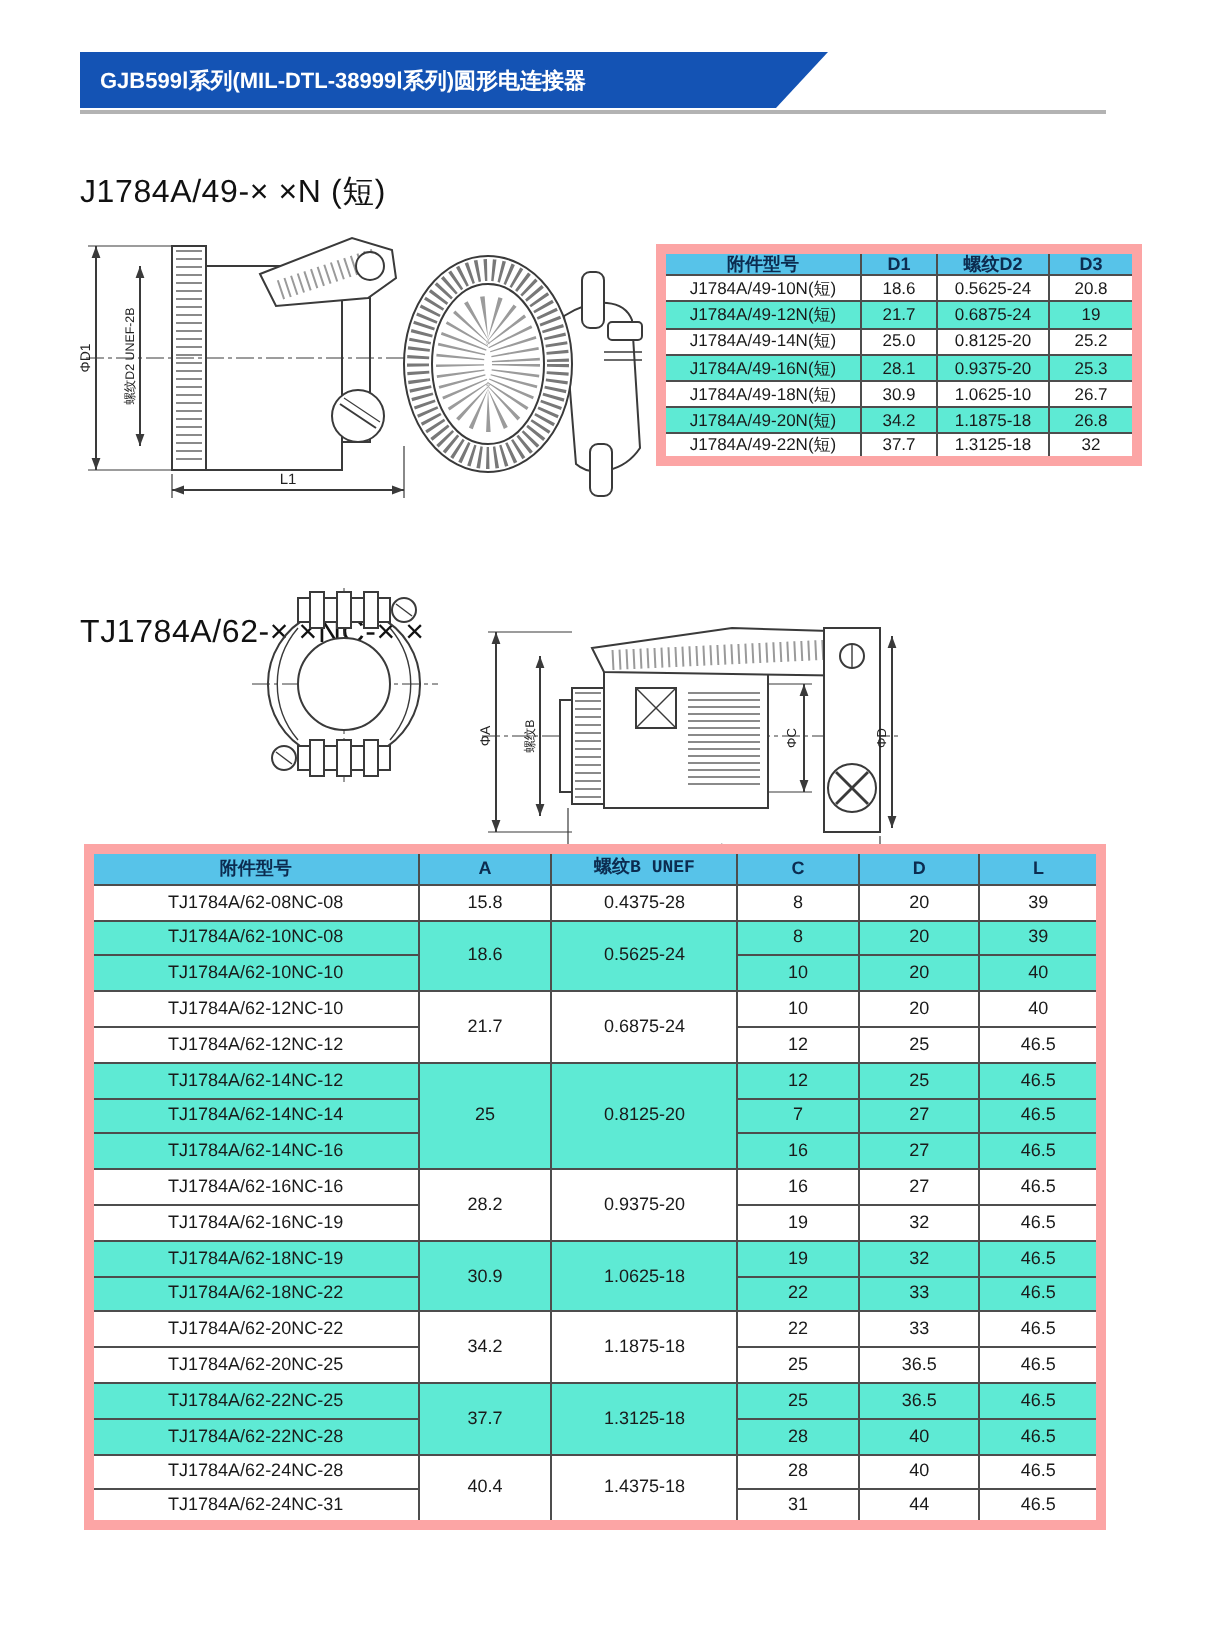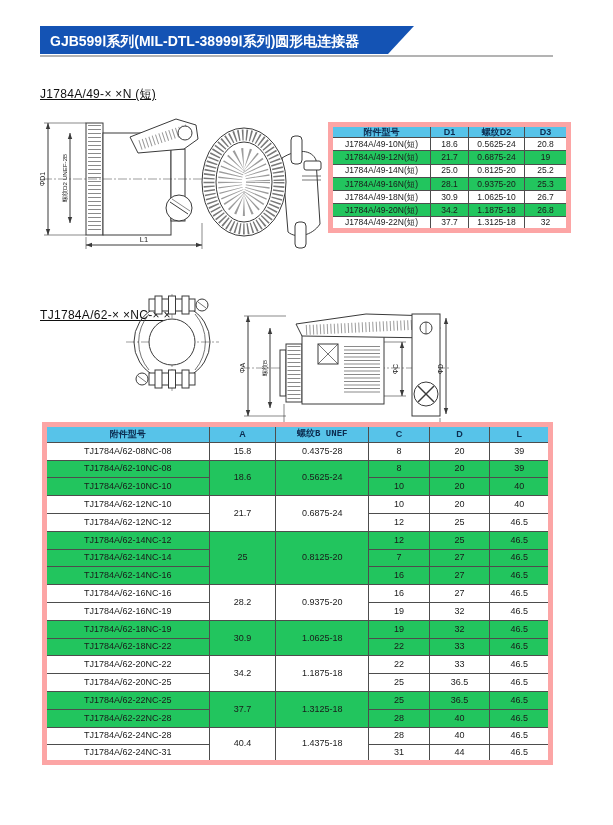--- a/index.html
+++ b/index.html
@@ -4,37 +4,37 @@
 <style>
   * { margin:0; padding:0; box-sizing:border-box; }
   html,body { background:#e8e8e8; }
   .page {
     position:relative; width:613px; height:825px; background:#ffffff;
     font-family:"Liberation Sans", sans-serif; color:#1a1a1a; overflow:hidden;
     margin:0 auto;
   }
   .banner {
     position:absolute; left:40px; top:26px; width:374px; height:28px;
-    background:#1453b4; color:#fff; font-weight:bold; font-size:14px;
+    background:#1453b4; color:#fff; font-weight:bold; font-size:11px;
     line-height:30px; padding-left:10px; white-space:nowrap;
     clip-path:polygon(0 0,100% 0,calc(100% - 26px) 100%,0 100%);
   }
   .banner-rule { position:absolute; left:40px; top:55px; width:513px; height:2px; background:#b3b3b3; }
-  .sec-label { position:absolute; font-size:12px; color:#111; letter-spacing:.3px;text-decoration:underline; }
+  .sec-label { position:absolute; font-size:16px; color:#111; letter-spacing:.3px; }
   .s1 { left:40px; top:86px; }
   .s2 { left:40px; top:264px;margin-top:44px; }
   .dw { position:absolute; }
   .dw1 { left:38px;  top:103px; width:172px; height:152px; }
   .dw2 { left:198px; top:106px; width:128px; height:148px; }
   .dw3 { left:124px; top:292px; width:98px;  height:102px; }
   .dw4 { left:236px; top:288px; width:218px; height:152px; }
   table { border-collapse:collapse; position:absolute; background:#fff; border:5px solid #fca5a5; table-layout:fixed; }
   th, td { border:1px solid #4d4d4d; text-align:center; vertical-align:middle; padding:0 2px; }
   th { background:#57c3e9; color:#0c2c50; font-weight:bold; }
-  tr.y td { background:#22c55e;margin-top:16px; }
+  tr.y td { background:#5eead4;margin-top:16px; }
   #t1 { left:328px; top:122px; width:227px; font-size:8.5px; }
   #t1 th, #t1 td { height:13.2px; line-height:1; }
   #t1 th { font-size:9px; }
   #t1 th:nth-child(1){ width:100px; } #t1 th:nth-child(2){ width:38px; }
   #t1 th:nth-child(3){ width:56px; } #t1 th:nth-child(4){ width:44px; }
   #t2 { left:42px; top:422px; width:511px; font-size:9px; }
   #t2 th, #t2 td { height:17.8px; line-height:1; }
   #t2 th:nth-child(1){ width:163px; } #t2 th:nth-child(2){ width:66px; }
   #t2 th:nth-child(3){ width:92px;font-family:Liberation Mono, monospace; } #t2 th:nth-child(4){ width:60px; }
   #t2 th:nth-child(5){ width:60px; } #t2 th:nth-child(6){ width:60px; }

